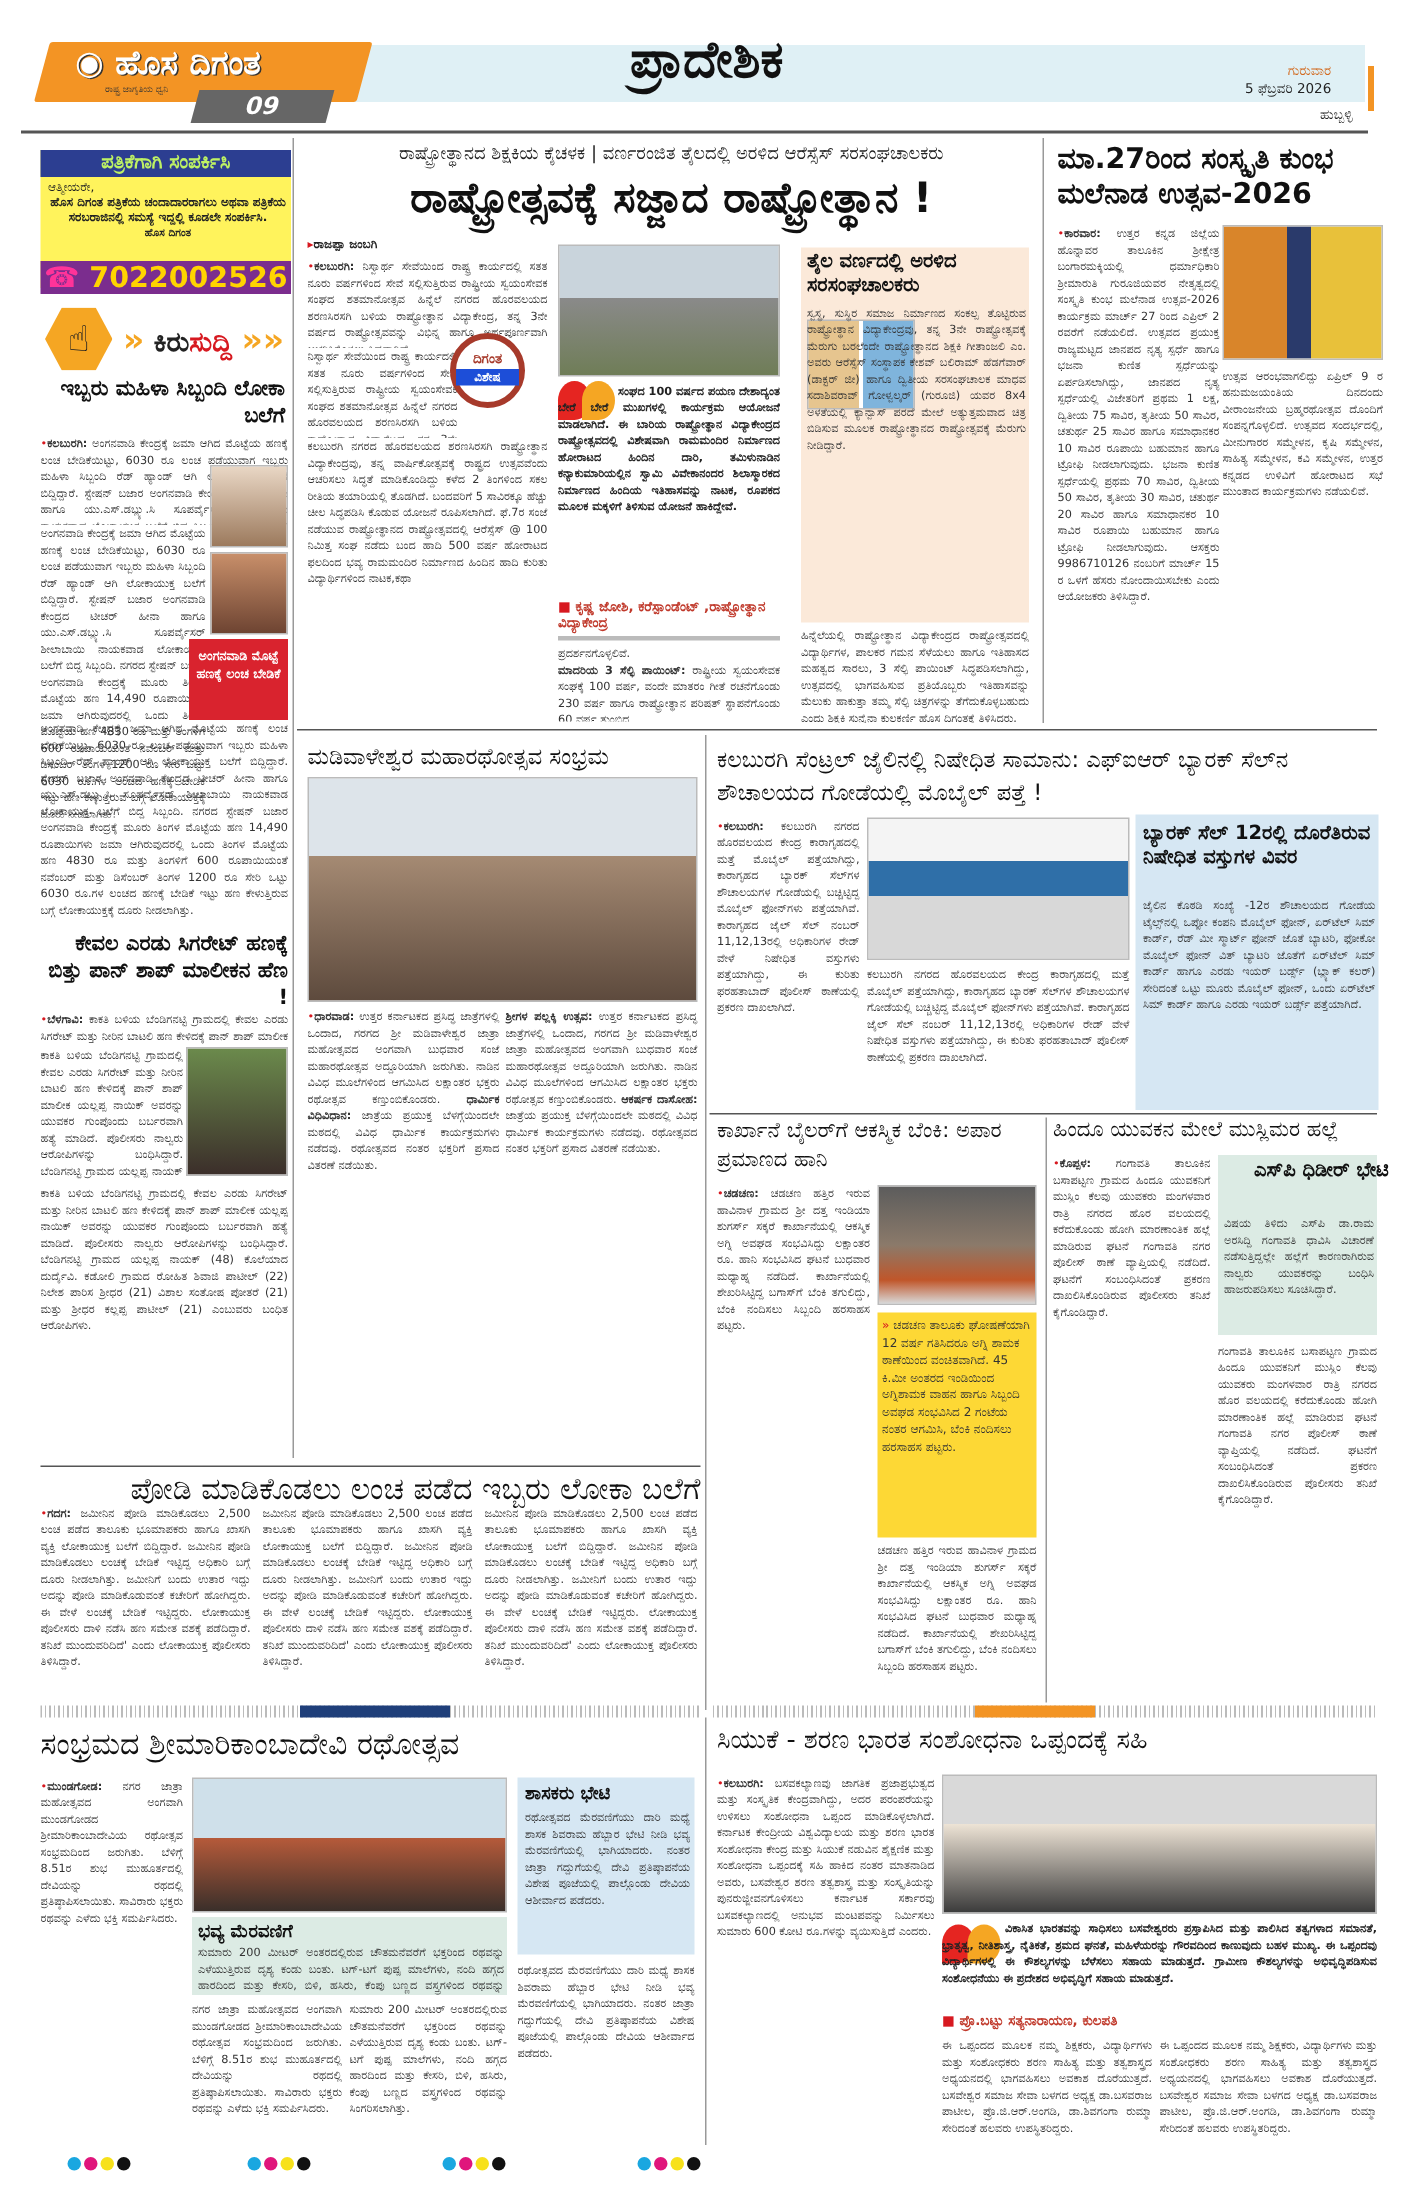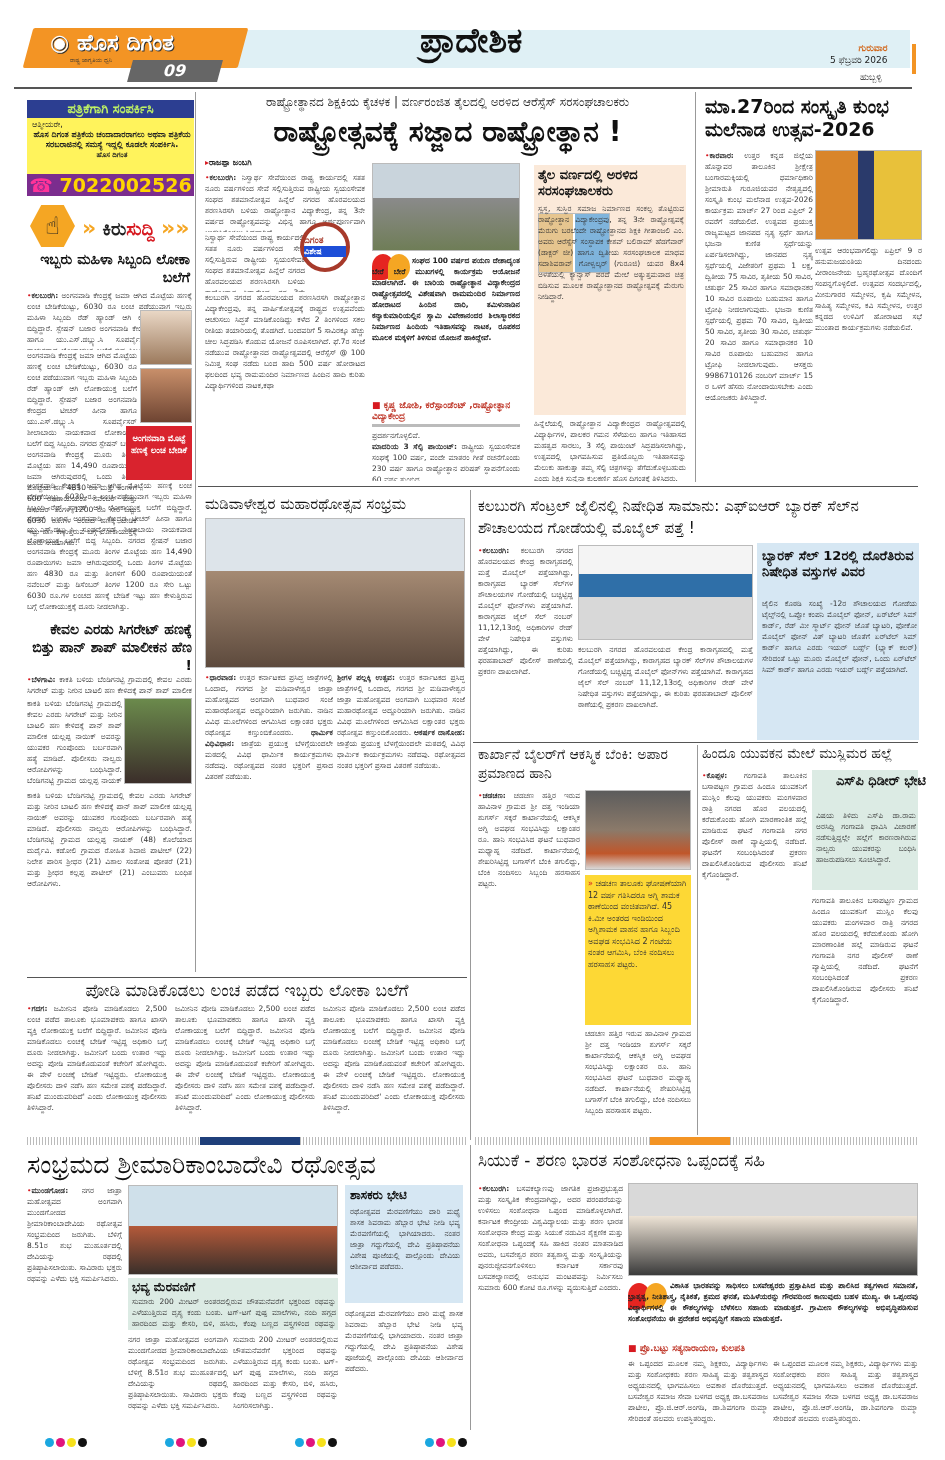--- a/index.html
+++ b/index.html
@@ -5,44 +5,44 @@
 *{box-sizing:border-box;margin:0;padding:0}
 body{width:945px;height:1460px;background:#fff;font-family:"DejaVu Sans",sans-serif;color:#222;position:relative;overflow:hidden}
 .abs{position:absolute}
 .mast-band{left:140px;top:30px;width:770px;height:38px;background:#dff0f5}
 .logo{left:28px;top:28px;width:215px;height:40px;background:#f39424;transform:skewX(-15deg);border-radius:2px}
 .logo-text{left:50px;top:30px;color:#fff;font-weight:bold;font-size:22px;text-shadow:1px 1px 0 #333}
 .logo-sub{left:70px;top:56px;font-size:6px;color:#333}
 .pageno{left:130px;top:60px;width:90px;height:22px;background:#666;color:#fff;font-weight:bold;font-size:16px;text-align:center;line-height:22px;transform:skewX(-15deg)}
 .section-title{left:420px;top:20px;font-size:34px;font-weight:bold;color:#111;font-family:"DejaVu Serif",serif}
 .date-box{left:830px;top:42px;text-align:right;font-size:9px;line-height:12px}
-.date-box .day{color:#d2691e;font-weight:bold}
+.date-box .day{color:#d2691e;font-weight:normal}
 .date-bar{left:912px;top:44px;width:4px;height:30px;background:#f39424}
-.city{left:860px;top:72px;font-size:9px}
+.city{left:880px;top:72px;font-size:9px}
 .rule{background:#555;height:1.5px}
 .vrule{background:#999;width:1px}
 .p-box{left:27px;top:100px;width:167px;height:92px;background:#fff35c}
 .p-head{left:27px;top:100px;width:167px;height:18px;background:#2c3e91;color:#bef264;font-weight:bold;font-size:13px;text-align:center;line-height:18px}
 .p-body{left:32px;top:120px;width:160px;font-size:8px;line-height:10px;text-align:center}
 .p-phone{left:27px;top:174px;width:167px;height:22px;background:#7b2d8e;color:#ffd400;font-weight:bold;font-size:19px;text-align:center;line-height:22px}
 .kiru-hex{left:30px;top:205px;width:45px;height:42px;background:#f5a623;clip-path:polygon(25% 0,75% 0,100% 50%,75% 100%,25% 100%,0 50%)}
 .kiru-label{left:82px;top:215px;font-size:18px;font-weight:bold}
 .kiru-label .r{color:#d71920}
 .chev{color:#f5a623;font-size:22px;font-weight:bold}
 .h-lg{font-weight:bold;font-family:"DejaVu Sans",sans-serif;color:#111}
 .txt{font-size:7.5px;line-height:11px;color:#333;text-align:justify;overflow:hidden}
 .img{background:linear-gradient(135deg,#8a9aa8,#c7b79a);border:1px solid #bbb}
 .tint{background:#fbe9d9}
 .blue-tint{background:#d6e7f3}
 .green-tint{background:#dcebe4}
 .red-box{background:#d9232e;color:#fff;font-weight:bold;text-align:center}
 .yellow-box{background:#fdd835}
 .quote-red{width:22px;height:26px;background:#e52521;border-radius:50% 50% 50% 0}
 .quote-yel{width:22px;height:26px;background:#f5a623;border-radius:50% 50% 50% 0}
-.badge{border:6px solid #a73a2b;border-radius:50%;background:#fff;color:#a73a2b;font-weight:bold;text-align:left}
+.badge{border:6px solid #a73a2b;border-radius:50%;background:#fff;color:#a73a2b;font-weight:bold;text-align:center}
 .cmyk{display:flex;gap:2px}
 .cmyk span{width:9px;height:9px;border-radius:50%;display:inline-block}
 .stripe{height:8px;background:repeating-linear-gradient(90deg,#bbb 0 1px,#fff 1px 3px)}
 .byline{color:#c0392b;font-weight:bold;font-size:9px}
 .dot{color:#d71920}
 </style>
 </head>
 <body>
 
 <div class="abs mast-band"></div>
@@ -150,31 +150,31 @@
 <div class="abs vrule" style="left:697px;top:745px;height:390px"></div>
 
 <div class="abs h-lg" style="left:702px;top:745px;width:220px;font-size:14px;font-weight:normal">ಹಿಂದೂ ಯುವಕನ ಮೇಲೆ ಮುಸ್ಲಿಮರ ಹಲ್ಲೆ</div>
 <div class="abs txt" style="left:702px;top:770px;width:105px;height:365px"><span class="dot">•</span><b>ಕೊಪ್ಪಳ:</b> <span>ಗಂಗಾವತಿ ತಾಲೂಕಿನ ಬಸಾಪಟ್ಟಣ ಗ್ರಾಮದ ಹಿಂದೂ ಯುವಕನಿಗೆ ಮುಸ್ಲಿಂ ಕೆಲವು ಯುವಕರು ಮಂಗಳವಾರ ರಾತ್ರಿ ನಗರದ ಹೊರ ವಲಯದಲ್ಲಿ ಕರೆದುಕೊಂಡು ಹೋಗಿ ಮಾರಣಾಂತಿಕ ಹಲ್ಲೆ ಮಾಡಿರುವ ಘಟನೆ ಗಂಗಾವತಿ ನಗರ ಪೊಲೀಸ್ ಠಾಣೆ ವ್ಯಾಪ್ತಿಯಲ್ಲಿ ನಡೆದಿದೆ. ಘಟನೆಗೆ ಸಂಬಂಧಿಸಿದಂತೆ ಪ್ರಕರಣ ದಾಖಲಿಸಿಕೊಂಡಿರುವ ಪೊಲೀಸರು ತನಿಖೆ ಕೈಗೊಂಡಿದ್ದಾರೆ.</span></div>
 <div class="abs green-tint" style="left:812px;top:770px;width:106px;height:120px"></div>
 <div class="abs h-lg" style="left:836px;top:772px;width:100px;font-size:13px;line-height:18px">ಎಸ್‌ಪಿ ಧಿಡೀರ್ ಭೇಟಿ</div>
 <div class="abs txt" style="left:816px;top:810px;width:100px;height:78px">ವಿಷಯ ತಿಳಿದು ಎಸ್‌ಪಿ ಡಾ.ರಾಮ ಅರಸಿದ್ದಿ ಗಂಗಾವತಿ ಧಾವಿಸಿ ವಿಚಾರಣೆ ನಡೆಸುತ್ತಿದ್ದಲ್ಲೇ ಹಲ್ಲೆಗೆ ಕಾರಣರಾಗಿರುವ ನಾಲ್ವರು ಯುವಕರನ್ನು ಬಂಧಿಸಿ ಹಾಜರುಪಡಿಸಲು ಸೂಚಿಸಿದ್ದಾರೆ.</div>
 <div class="abs txt" style="left:812px;top:895px;width:106px;height:240px">ಗಂಗಾವತಿ ತಾಲೂಕಿನ ಬಸಾಪಟ್ಟಣ ಗ್ರಾಮದ ಹಿಂದೂ ಯುವಕನಿಗೆ ಮುಸ್ಲಿಂ ಕೆಲವು ಯುವಕರು ಮಂಗಳವಾರ ರಾತ್ರಿ ನಗರದ ಹೊರ ವಲಯದಲ್ಲಿ ಕರೆದುಕೊಂಡು ಹೋಗಿ ಮಾರಣಾಂತಿಕ ಹಲ್ಲೆ ಮಾಡಿರುವ ಘಟನೆ ಗಂಗಾವತಿ ನಗರ ಪೊಲೀಸ್ ಠಾಣೆ ವ್ಯಾಪ್ತಿಯಲ್ಲಿ ನಡೆದಿದೆ. ಘಟನೆಗೆ ಸಂಬಂಧಿಸಿದಂತೆ ಪ್ರಕರಣ ದಾಖಲಿಸಿಕೊಂಡಿರುವ ಪೊಲೀಸರು ತನಿಖೆ ಕೈಗೊಂಡಿದ್ದಾರೆ.</div>
 
 <div class="abs rule" style="left:27px;top:977px;width:440px;height:1px"></div>
-<div class="abs h-lg" style="left:27px;top:980px;width:440px;font-size:17px;font-weight:normal;text-align:center">ಪೋಡಿ ಮಾಡಿಕೊಡಲು ಲಂಚ ಪಡೆದ ಇಬ್ಬರು ಲೋಕಾ ಬಲೆಗೆ</div>
+<div class="abs h-lg" style="left:27px;top:980px;width:440px;font-size:20px;font-weight:normal;text-align:right">ಪೋಡಿ ಮಾಡಿಕೊಡಲು ಲಂಚ ಪಡೆದ ಇಬ್ಬರು ಲೋಕಾ ಬಲೆಗೆ</div>
 <div class="abs txt" style="left:27px;top:1003px;width:140px;height:130px"><span class="dot">•</span><b>ಗದಗ:</b> <span>ಜಮೀನಿನ ಪೋಡಿ ಮಾಡಿಕೊಡಲು 2,500 ಲಂಚ ಪಡೆದ ತಾಲೂಕು ಭೂಮಾಪಕರು ಹಾಗೂ ಖಾಸಗಿ ವ್ಯಕ್ತಿ ಲೋಕಾಯುಕ್ತ ಬಲೆಗೆ ಬಿದ್ದಿದ್ದಾರೆ. ಜಮೀನಿನ ಪೋಡಿ ಮಾಡಿಕೊಡಲು ಲಂಚಕ್ಕೆ ಬೇಡಿಕೆ ಇಟ್ಟಿದ್ದ ಅಧಿಕಾರಿ ಬಗ್ಗೆ ದೂರು ನೀಡಲಾಗಿತ್ತು. ಜಮೀನಿಗೆ ಬಂದು ಉತಾರ ಇದ್ದು ಅದನ್ನು ಪೋಡಿ ಮಾಡಿಕೊಡುವಂತೆ ಕಚೇರಿಗೆ ಹೋಗಿದ್ದರು. ಈ ವೇಳೆ ಲಂಚಕ್ಕೆ ಬೇಡಿಕೆ ಇಟ್ಟಿದ್ದರು. ಲೋಕಾಯುಕ್ತ ಪೊಲೀಸರು ದಾಳಿ ನಡೆಸಿ ಹಣ ಸಮೇತ ವಶಕ್ಕೆ ಪಡೆದಿದ್ದಾರೆ. ತನಿಖೆ ಮುಂದುವರಿದಿದೆ' ಎಂದು ಲೋಕಾಯುಕ್ತ ಪೊಲೀಸರು ತಿಳಿಸಿದ್ದಾರೆ.</span></div>
 <div class="abs txt" style="left:175px;top:1003px;width:140px;height:130px">ಜಮೀನಿನ ಪೋಡಿ ಮಾಡಿಕೊಡಲು 2,500 ಲಂಚ ಪಡೆದ ತಾಲೂಕು ಭೂಮಾಪಕರು ಹಾಗೂ ಖಾಸಗಿ ವ್ಯಕ್ತಿ ಲೋಕಾಯುಕ್ತ ಬಲೆಗೆ ಬಿದ್ದಿದ್ದಾರೆ. ಜಮೀನಿನ ಪೋಡಿ ಮಾಡಿಕೊಡಲು ಲಂಚಕ್ಕೆ ಬೇಡಿಕೆ ಇಟ್ಟಿದ್ದ ಅಧಿಕಾರಿ ಬಗ್ಗೆ ದೂರು ನೀಡಲಾಗಿತ್ತು. ಜಮೀನಿಗೆ ಬಂದು ಉತಾರ ಇದ್ದು ಅದನ್ನು ಪೋಡಿ ಮಾಡಿಕೊಡುವಂತೆ ಕಚೇರಿಗೆ ಹೋಗಿದ್ದರು. ಈ ವೇಳೆ ಲಂಚಕ್ಕೆ ಬೇಡಿಕೆ ಇಟ್ಟಿದ್ದರು. ಲೋಕಾಯುಕ್ತ ಪೊಲೀಸರು ದಾಳಿ ನಡೆಸಿ ಹಣ ಸಮೇತ ವಶಕ್ಕೆ ಪಡೆದಿದ್ದಾರೆ. ತನಿಖೆ ಮುಂದುವರಿದಿದೆ' ಎಂದು ಲೋಕಾಯುಕ್ತ ಪೊಲೀಸರು ತಿಳಿಸಿದ್ದಾರೆ.</div>
 <div class="abs txt" style="left:323px;top:1003px;width:142px;height:130px">ಜಮೀನಿನ ಪೋಡಿ ಮಾಡಿಕೊಡಲು 2,500 ಲಂಚ ಪಡೆದ ತಾಲೂಕು ಭೂಮಾಪಕರು ಹಾಗೂ ಖಾಸಗಿ ವ್ಯಕ್ತಿ ಲೋಕಾಯುಕ್ತ ಬಲೆಗೆ ಬಿದ್ದಿದ್ದಾರೆ. ಜಮೀನಿನ ಪೋಡಿ ಮಾಡಿಕೊಡಲು ಲಂಚಕ್ಕೆ ಬೇಡಿಕೆ ಇಟ್ಟಿದ್ದ ಅಧಿಕಾರಿ ಬಗ್ಗೆ ದೂರು ನೀಡಲಾಗಿತ್ತು. ಜಮೀನಿಗೆ ಬಂದು ಉತಾರ ಇದ್ದು ಅದನ್ನು ಪೋಡಿ ಮಾಡಿಕೊಡುವಂತೆ ಕಚೇರಿಗೆ ಹೋಗಿದ್ದರು. ಈ ವೇಳೆ ಲಂಚಕ್ಕೆ ಬೇಡಿಕೆ ಇಟ್ಟಿದ್ದರು. ಲೋಕಾಯುಕ್ತ ಪೊಲೀಸರು ದಾಳಿ ನಡೆಸಿ ಹಣ ಸಮೇತ ವಶಕ್ಕೆ ಪಡೆದಿದ್ದಾರೆ. ತನಿಖೆ ಮುಂದುವರಿದಿದೆ' ಎಂದು ಲೋಕಾಯುಕ್ತ ಪೊಲೀಸರು ತಿಳಿಸಿದ್ದಾರೆ.</div>
 
 <div class="abs stripe" style="left:27px;top:1137px;width:440px"></div>
 <div class="abs" style="left:200px;top:1137px;width:100px;height:8px;background:#1f3f7a"></div>
 <div class="abs stripe" style="left:475px;top:1137px;width:443px"></div>
 <div class="abs" style="left:650px;top:1137px;width:80px;height:8px;background:#f39424"></div>
 
-<div class="abs h-lg" style="left:27px;top:1150px;width:440px;font-size:25px;font-weight:normal">ಸಂಭ್ರಮದ ಶ್ರೀಮಾರಿಕಾಂಬಾದೇವಿ ರಥೋತ್ಸವ</div>
+<div class="abs h-lg" style="left:27px;top:1150px;width:440px;font-size:20px;font-weight:normal">ಸಂಭ್ರಮದ ಶ್ರೀಮಾರಿಕಾಂಬಾದೇವಿ ರಥೋತ್ಸವ</div>
 <div class="abs txt" style="left:27px;top:1185px;width:95px;height:240px"><span class="dot">•</span><b>ಮುಂಡಗೋಡ:</b> <span>ನಗರ ಜಾತ್ರಾ ಮಹೋತ್ಸವದ ಅಂಗವಾಗಿ ಮುಂಡಗೋಡದ ಶ್ರೀಮಾರಿಕಾಂಬಾದೇವಿಯ ರಥೋತ್ಸವ ಸಂಭ್ರಮದಿಂದ ಜರುಗಿತು. ಬೆಳಿಗ್ಗೆ 8.51ರ ಶುಭ ಮುಹೂರ್ತದಲ್ಲಿ ದೇವಿಯನ್ನು ರಥದಲ್ಲಿ ಪ್ರತಿಷ್ಠಾಪಿಸಲಾಯಿತು. ಸಾವಿರಾರು ಭಕ್ತರು ರಥವನ್ನು ಎಳೆದು ಭಕ್ತಿ ಸಮರ್ಪಿಸಿದರು.</span></div>
 <div class="abs img" style="left:128px;top:1185px;width:210px;height:90px;background:linear-gradient(#cfe0ea 0,#cfe0ea 45%,#b55a3a 45%,#3a2f2a 100%)"></div>
 <div class="abs blue-tint" style="left:345px;top:1185px;width:118px;height:118px"></div>
 <div class="abs h-lg" style="left:350px;top:1188px;width:110px;font-size:12px">ಶಾಸಕರು ಭೇಟಿ</div>
 <div class="abs txt" style="left:350px;top:1206px;width:110px;height:95px">ರಥೋತ್ಸವದ ಮೆರವಣಿಗೆಯು ದಾರಿ ಮಧ್ಯೆ ಶಾಸಕ ಶಿವರಾಮ ಹೆಬ್ಬಾರ ಭೇಟಿ ನೀಡಿ ಭವ್ಯ ಮೆರವಣಿಗೆಯಲ್ಲಿ ಭಾಗಿಯಾದರು. ನಂತರ ಜಾತ್ರಾ ಗದ್ದುಗೆಯಲ್ಲಿ ದೇವಿ ಪ್ರತಿಷ್ಠಾಪನೆಯ ವಿಶೇಷ ಪೂಜೆಯಲ್ಲಿ ಪಾಲ್ಗೊಂಡು ದೇವಿಯ ಆಶೀರ್ವಾದ ಪಡೆದರು.</div>
 <div class="abs green-tint" style="left:128px;top:1278px;width:210px;height:52px"></div>
 <div class="abs h-lg" style="left:132px;top:1280px;width:200px;font-size:12px">ಭವ್ಯ ಮೆರವಣಿಗೆ</div>
 <div class="abs txt" style="left:132px;top:1296px;width:204px;height:34px">ಸುಮಾರು 200 ಮೀಟರ್ ಅಂತರದಲ್ಲಿರುವ ಚೌತಮನೆವರೆಗೆ ಭಕ್ತರಿಂದ ರಥವನ್ನು ಎಳೆಯುತ್ತಿರುವ ದೃಶ್ಯ ಕಂಡು ಬಂತು. ಟಗ್-ಟಗೆ ಪುಷ್ಪ ಮಾಲೆಗಳು, ನಂದಿ ಹಗ್ಗದ ಹಾರದಿಂದ ಮತ್ತು ಕೇಸರಿ, ಬಿಳಿ, ಹಸಿರು, ಕೆಂಪು ಬಣ್ಣದ ವಸ್ತ್ರಗಳಿಂದ ರಥವನ್ನು ಸಿಂಗರಿಸಲಾಗಿತ್ತು.</div>
 <div class="abs txt" style="left:128px;top:1334px;width:100px;height:90px">ನಗರ ಜಾತ್ರಾ ಮಹೋತ್ಸವದ ಅಂಗವಾಗಿ ಮುಂಡಗೋಡದ ಶ್ರೀಮಾರಿಕಾಂಬಾದೇವಿಯ ರಥೋತ್ಸವ ಸಂಭ್ರಮದಿಂದ ಜರುಗಿತು. ಬೆಳಿಗ್ಗೆ 8.51ರ ಶುಭ ಮುಹೂರ್ತದಲ್ಲಿ ದೇವಿಯನ್ನು ರಥದಲ್ಲಿ ಪ್ರತಿಷ್ಠಾಪಿಸಲಾಯಿತು. ಸಾವಿರಾರು ಭಕ್ತರು ರಥವನ್ನು ಎಳೆದು ಭಕ್ತಿ ಸಮರ್ಪಿಸಿದರು.</div>
 <div class="abs txt" style="left:233px;top:1334px;width:105px;height:90px">ಸುಮಾರು 200 ಮೀಟರ್ ಅಂತರದಲ್ಲಿರುವ ಚೌತಮನೆವರೆಗೆ ಭಕ್ತರಿಂದ ರಥವನ್ನು ಎಳೆಯುತ್ತಿರುವ ದೃಶ್ಯ ಕಂಡು ಬಂತು. ಟಗ್-ಟಗೆ ಪುಷ್ಪ ಮಾಲೆಗಳು, ನಂದಿ ಹಗ್ಗದ ಹಾರದಿಂದ ಮತ್ತು ಕೇಸರಿ, ಬಿಳಿ, ಹಸಿರು, ಕೆಂಪು ಬಣ್ಣದ ವಸ್ತ್ರಗಳಿಂದ ರಥವನ್ನು ಸಿಂಗರಿಸಲಾಗಿತ್ತು.</div>

